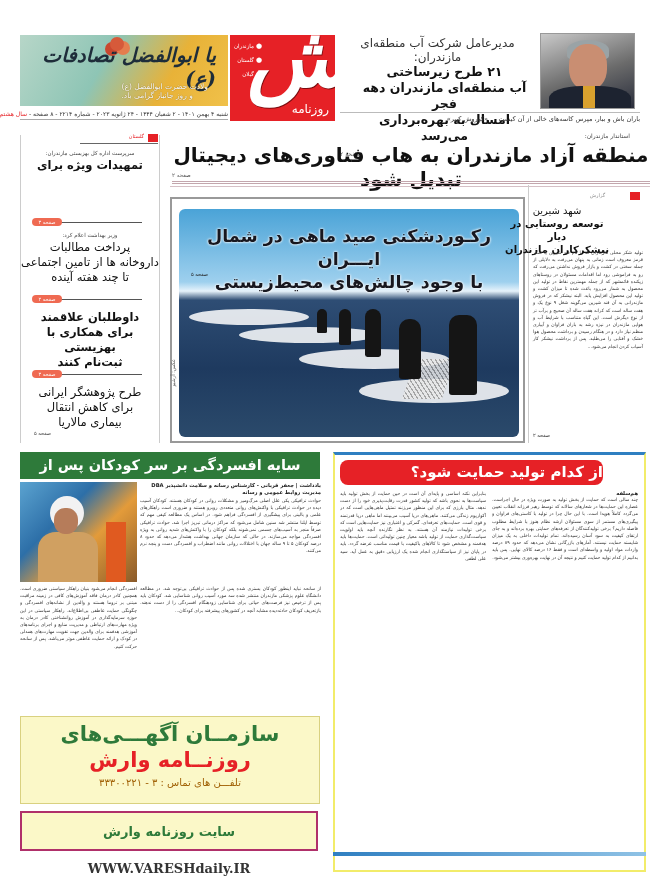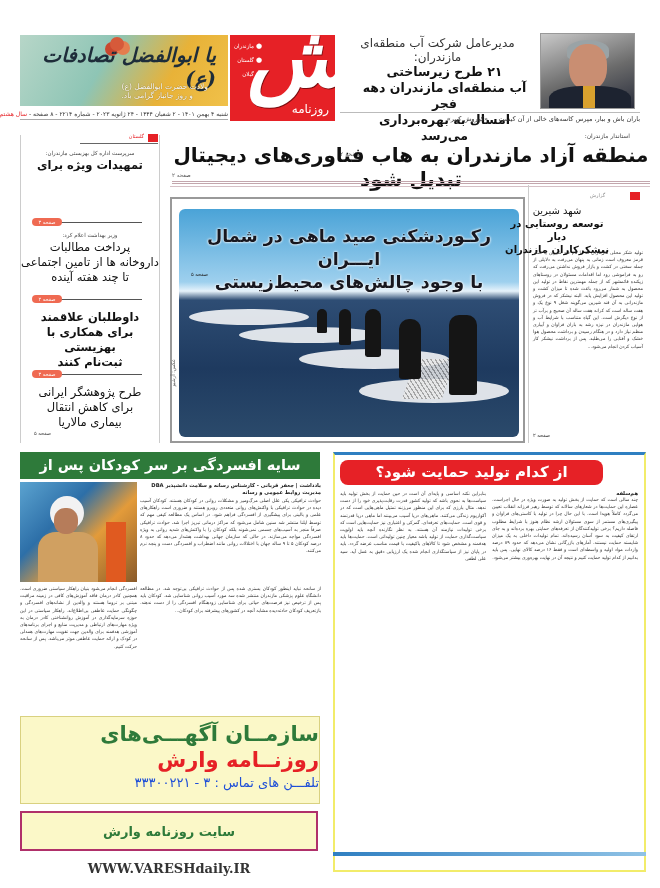--- a/index.html
+++ b/index.html
@@ -67,31 +67,31 @@
   .kid-photo { left: 20px; top: 482px; width: 117px; height: 100px; background: linear-gradient(135deg,#5ba3d0 0%,#2d6fa8 35%,#e39b3a 60%,#8a5a2a 100%); overflow:hidden; }
   .kid-photo .head { position:absolute; left:30px; top:14px; width:34px; height:34px; border-radius:50%; background:#f2f2f2; }
   .kid-photo .face { position:absolute; left:34px; top:26px; width:24px; height:26px; border-radius:45%; background:#b67c5a; }
   .kid-photo .body { position:absolute; left:18px; top:50px; width:60px; height:55px; border-radius:30% 30% 0 0; background:#d0a061; }
   .kid-photo .vest { position:absolute; left:86px; top:40px; width:20px; height:60px; background:#e05a20; }
   .bl-byline { left: 140px; top: 482px; width: 181px; font-size: 5.2px; line-height: 7px; color:#222; text-align: right; font-weight:bold; }
   .bl-body1 { left: 140px; top: 497px; width: 181px; }
   .bl-body2 { left: 20px; top: 585px; width: 117px; }
   .bl-body1b { left: 140px; top: 585px; width: 181px; }
   
-  .ad1 { left: 20px; top: 716px; width: 300px; height: 88px; background:#fbf8c8; border:1px solid #d9d180; }
+  .ad1 { left: 20px; top: 716px; width: 300px; height: 88px; background:#fbf8c8; border:1px solid #d9d180; text-align:center; }
   .ad1 .l1 { font-size: 21px; font-weight:bold; color:#2e7a3a; line-height:26px; margin-top: 4px; letter-spacing: 3px; }
   .ad1 .l2 { font-size: 21px; font-weight:bold; color:#e62126; line-height:26px; letter-spacing: 2px; }
-  .ad1 .l3 { font-size: 13px; color:#1d4ed8; line-height:20px; letter-spacing:1px; }
+  .ad1 .l3 { font-size: 10px; color:#a16207; line-height:20px; letter-spacing:1px; }
   .ad2 { left: 20px; top: 811px; width: 298px; height: 40px; background:#fbf8c8; border:2px solid #b0306a; text-align:center; line-height: 36px; }
   .ad2 .site { font-size: 13px; font-weight:bold; color:#2e7a3a; }
   .ad2 .url { font-family:"DejaVu Serif", serif; font-size: 13px; font-weight:bold; color:#333; }
   
   .br-frame { left: 333px; top: 452px; width: 313px; height: 420px; border:2px solid #f2ec6a; border-top: 3px solid #2f7fc1; }
   .br-bottom { left: 333px; top: 852px; width: 313px; height: 4px; background: linear-gradient(90deg,#2f7fc1,#8fc2e5); }
-  .red-head { left: 340px; top: 460px; width: 263px; height: 25px; border-radius: 8px; background:#e62126; color:#fff; font-size: 15px; font-weight:bold; text-align:center; line-height:25px; }
+  .red-head { left: 340px; top: 460px; width: 263px; height: 25px; border-radius: 8px; background:#e62126; color:#fff; font-size: 15px; font-weight:bold; text-align:right; line-height:25px; }
   .br-col-r { left: 492px; top: 490px; width: 146px; }
   .br-col-l { left: 340px; top: 490px; width: 146px; }
   .br-kicker { font-weight:bold; font-size:5.2px; color:#222; }
 </style>
 </head>
 <body>
 
 <div class="abs mast-photo">
   <div class="hair"></div>
   <div class="face"></div>

